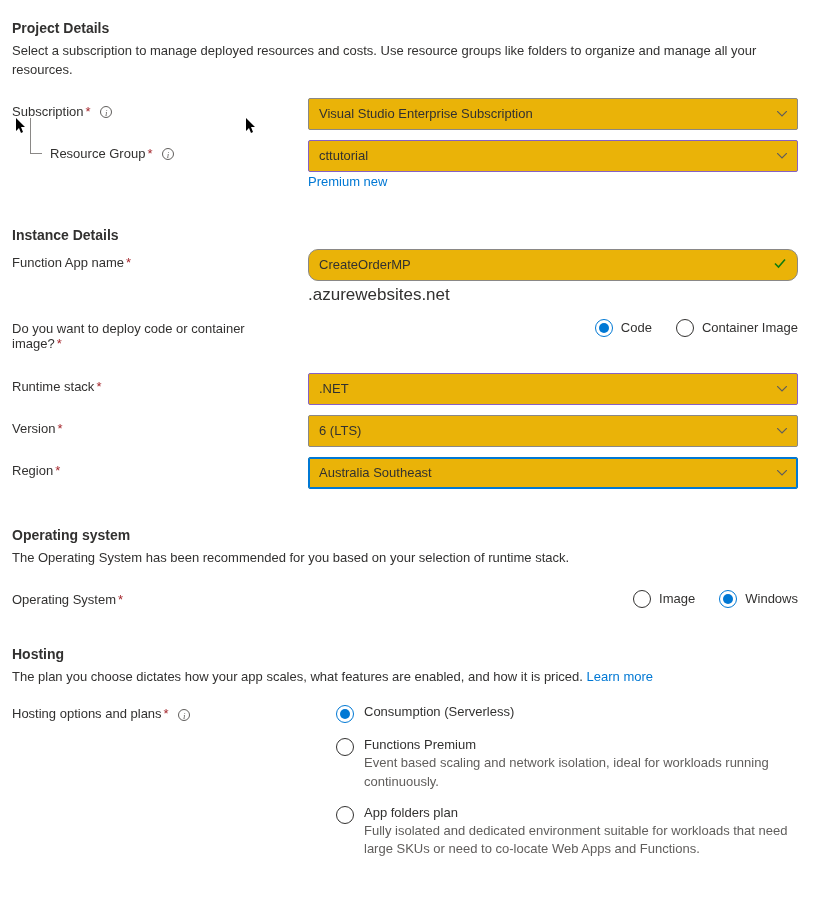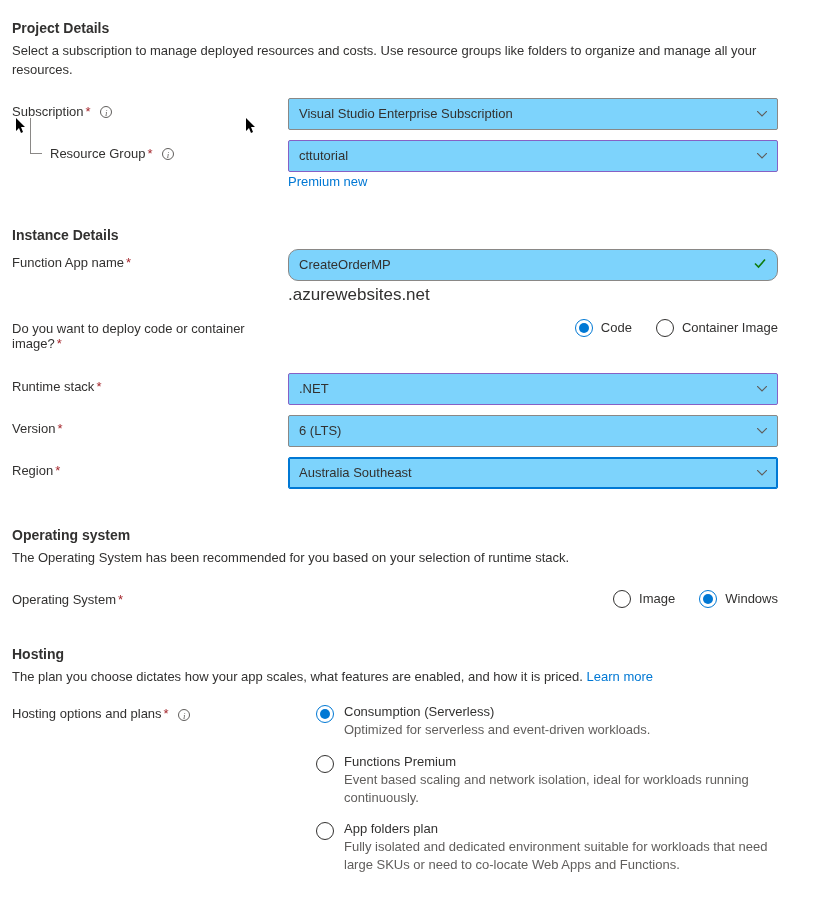--- a/index.html
+++ b/index.html
@@ -21,20 +21,21 @@
   .section-desc {
     font-size: 13px;
     color: #323130;
     margin: 0 0 18px 0;
     line-height: 1.45;
   }
   .form-row {
     display: flex;
     align-items: flex-start;
     margin-bottom: 10px;
+    gap: 20px;
   }
   .form-label {
     width: 276px;
     padding-top: 6px;
     font-size: 13px;
     color: #323130;
   }
   .form-label.indent {
     padding-left: 38px;
     position: relative;
@@ -66,21 +67,21 @@
   .form-control { flex: 1; max-width: 490px; }
   .select-box, .input-box {
     width: 100%;
     height: 32px;
     border: 1px solid #8a8886;
     border-radius: 2px;
     padding: 0 30px 0 10px;
     font-size: 13px;
     font-family: inherit;
     color: #323130;
-    background: #7dd3fc;
+    background: #eab308;
     position: relative;
     display: flex;
     align-items: center;
     cursor: pointer;
   }
   .select-box.purple { border-color: #8661c5; }
   .select-box.blue { border-color: #0078d4; border-width: 1px; box-shadow: inset 0 0 0 1px #0078d4; }
   .chevron {
     position: absolute;
     right: 10px;
@@ -306,21 +307,20 @@
     <span>Hosting options and plans</span><span class="req">*</span>
     <span class="info-icon">i</span>
   </div>
   <div class="form-control" style="padding-left:28px;">
     <div class="hosting-option">
       <span class="hosting-radio checked">
           <span class="radio-dot"></span>
         </span>
       <div class="hosting-text">
         <div class="hosting-title">Consumption (Serverless)</div>
-        <div class="hosting-desc">Optimized for serverless and event-driven workloads.</div>
       </div>
     </div>
     <div class="hosting-option">
       <span class="hosting-radio"></span>
       <div class="hosting-text">
         <div class="hosting-title">Functions Premium</div>
         <div class="hosting-desc">Event based scaling and network isolation, ideal for workloads running continuously.</div>
       </div>
     </div>
     <div class="hosting-option">

